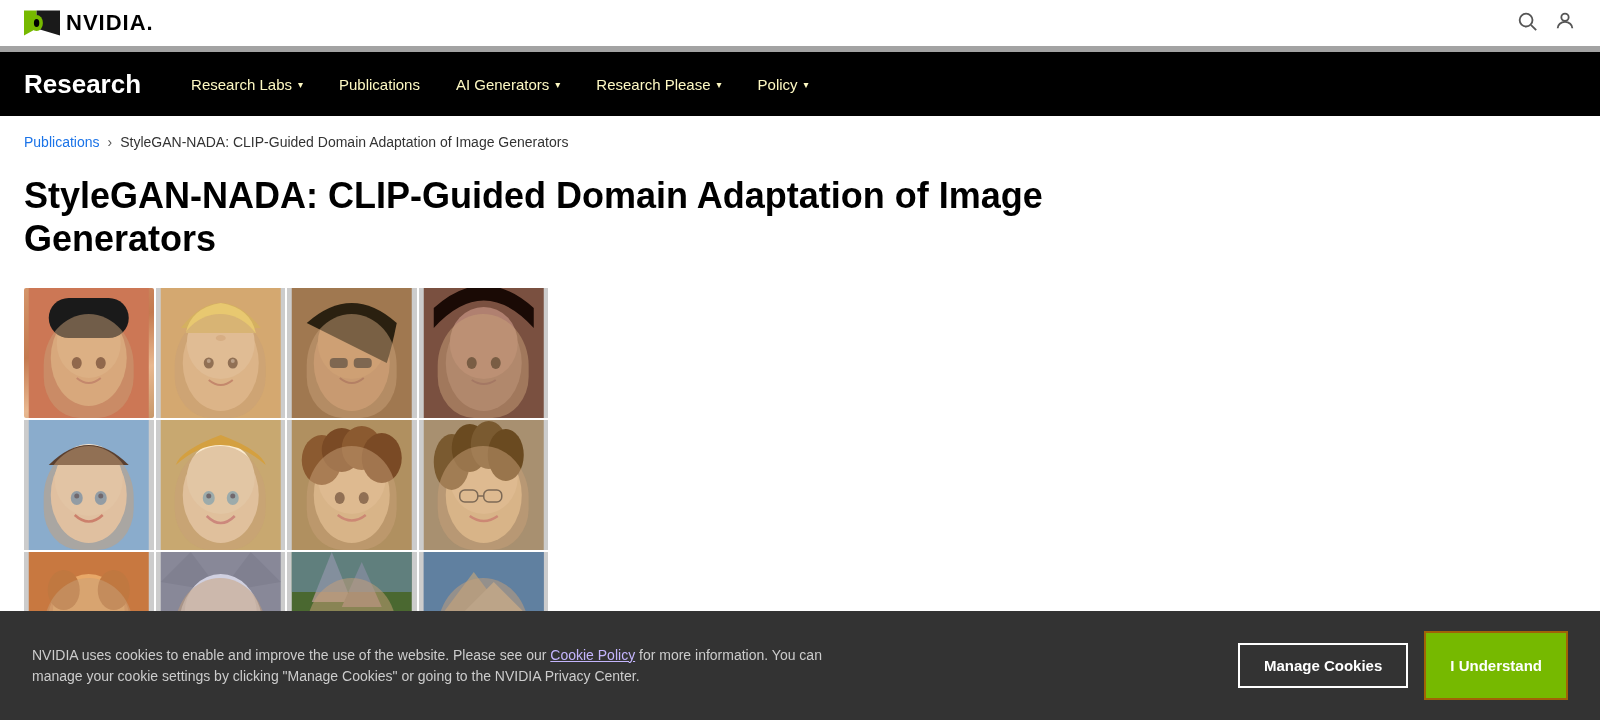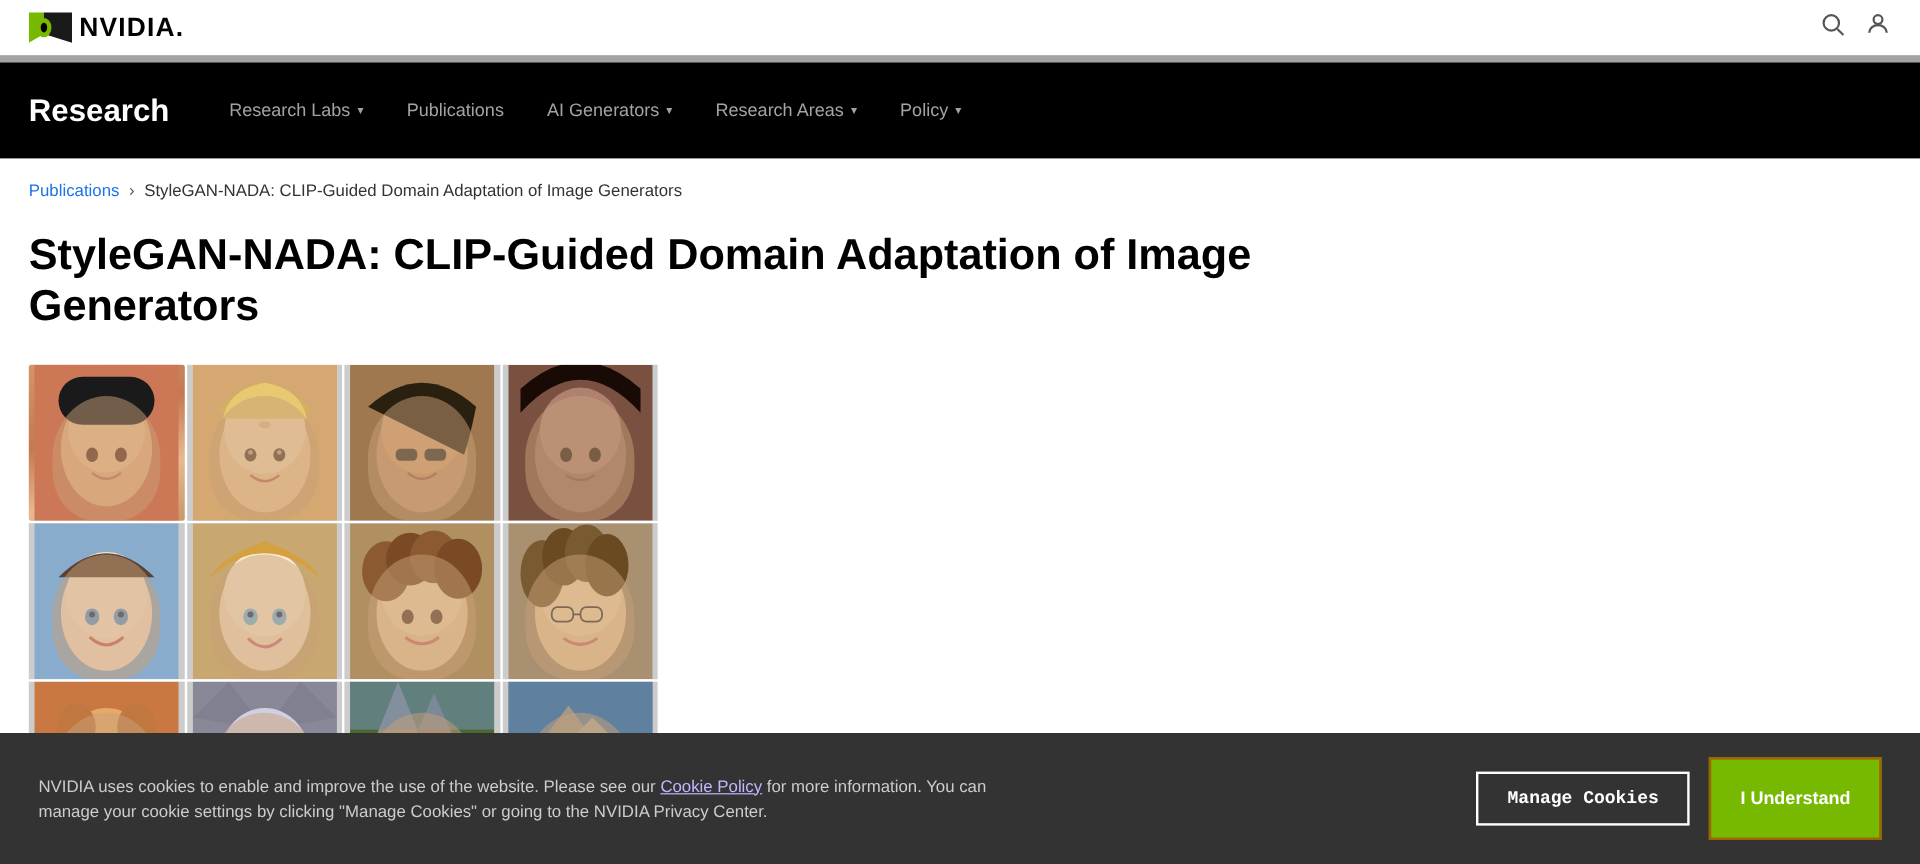--- a/index.html
+++ b/index.html
@@ -34,41 +34,41 @@
     }
     .top-bar-icon {
       font-size: 20px;
       color: #555;
       cursor: pointer;
     }
 
     
     .nav-bar {
       background: #000;
-      height: 80px;
+      height: 64px;
       display: flex;
       align-items: center;
       padding: 0 24px;
       gap: 0;
     }
     .nav-brand {
       font-size: 26px;
       font-weight: bold;
       color: #fff;
       margin-right: 32px;
       white-space: nowrap;
     }
     .nav-items {
       display: flex;
       align-items: center;
       gap: 0;
       height: 100%;
     }
     .nav-item {
-      color: #a3a3a3;
+      color: #fef9c3;
       font-size: 15px;
       padding: 0 18px;
       height: 68px;
       display: flex;
       align-items: center;
       cursor: pointer;
       white-space: nowrap;
       gap: 4px;
       text-decoration: none;
       transition: color 0.2s;
@@ -170,21 +170,20 @@
     }
     .btn-manage {
       background: transparent;
       color: #fff;
       border: 2px solid #fff;
       padding: 12px 24px;
       font-size: 15px;
       font-weight: bold;
       cursor: pointer;
       white-space: nowrap;
-      font-family: Liberation Mono, monospace;
     }
     .btn-understand {
       background: #76b900;
       color: #fff;
       border: 2px solid #a16207;
       padding: 24px 24px;
       font-size: 15px;
       font-weight: bold;
       cursor: pointer;
       white-space: nowrap;
@@ -228,21 +227,21 @@
       <span class="chevron">▾</span>
     </a>
     <a class="nav-item">
       <span>Publications</span>
     </a>
     <a class="nav-item">
       <span>AI Generators</span>
       <span class="chevron">▾</span>
     </a>
     <a class="nav-item">
-      <span>Research Areas</span>
+      <span>Research Please</span>
       <span class="chevron">▾</span>
     </a>
     <a class="nav-item">
       <span>Policy</span>
       <span class="chevron">▾</span>
     </a>
   </div>
 </nav>
 
 <div class="breadcrumb">

